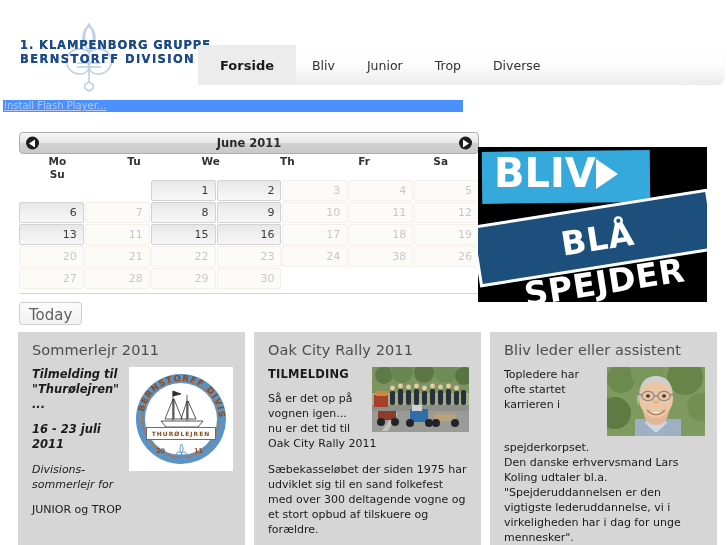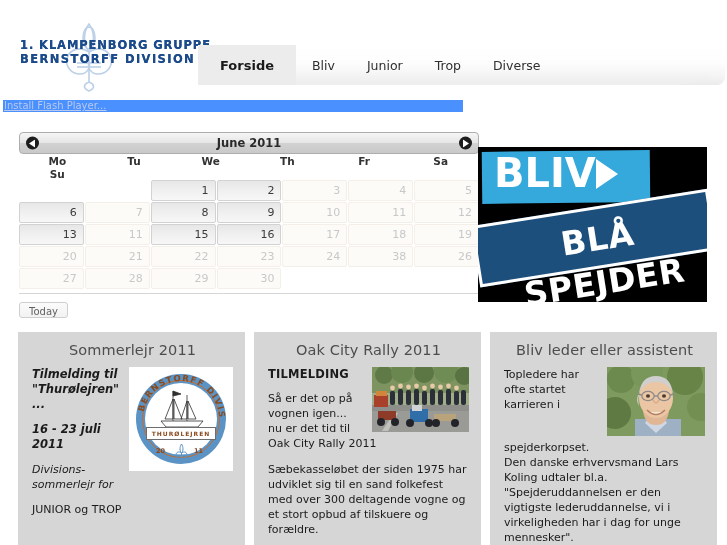--- a/index.html
+++ b/index.html
@@ -173,21 +173,21 @@
   }
   .cal-footer-rule {
     margin-top: 4px;
     border-top: 1px solid #d6d6d6;
     width: 100%;
   }
   .today-btn {
     display: inline-block;
     margin-top: 8px;
     padding: 3px 9px 0;
-    font-size: 10px;
+    font-size: 15px;
     color: #616161;
     background: linear-gradient(180deg,#fbfbfb 0%,#f2f2f2 100%);
     border: 1px solid #cfcfcf;
     border-radius: 3px;
     cursor: pointer;
   }
 
   
   .banner {
     position: absolute;
@@ -259,21 +259,20 @@
     padding: 10px 12px 0 14px;
     position: relative;
     overflow: hidden;
   }
   .card-title {
     font-size: 14.5px;
     color: #4d4d4d;
     font-weight: normal;
     margin-bottom: 9px;
     letter-spacing: 0.1px;
-    text-align: center;
   }
   .card-body { font-size: 11px; color: #1b1b1b; line-height: 15px; }
   .p-bold-i { font-weight: bold; font-style: italic; font-size: 11.5px; line-height: 15px; }
   .p-i { font-style: italic; }
   .p-caps { font-weight: bold; font-size: 11.5px; letter-spacing: 0.2px; }
   .card-figure {
     float: right;
     margin: 0 0 4px 8px;
     border: 0;
   }

